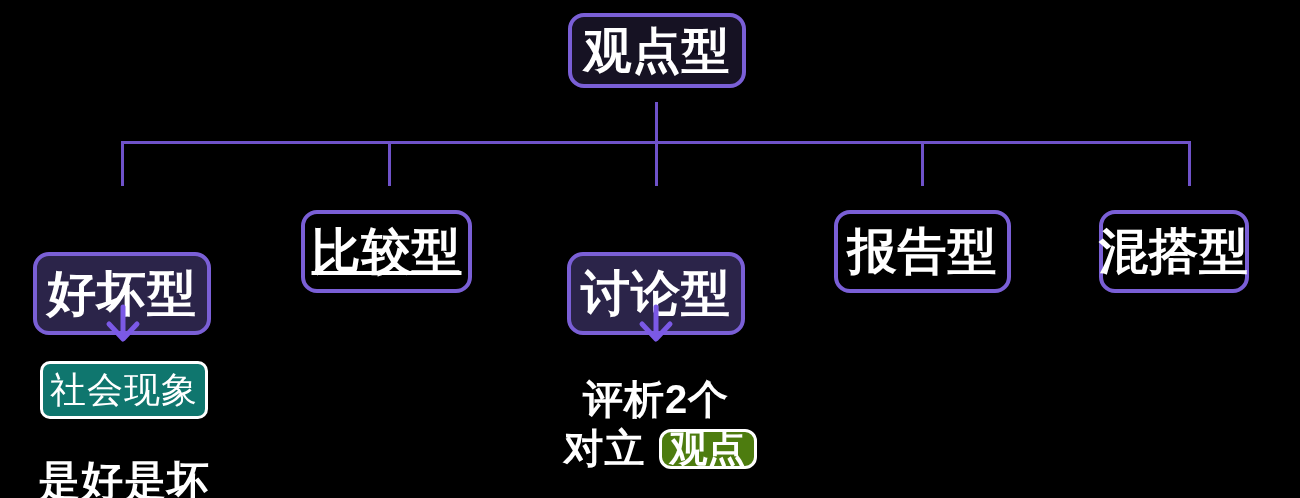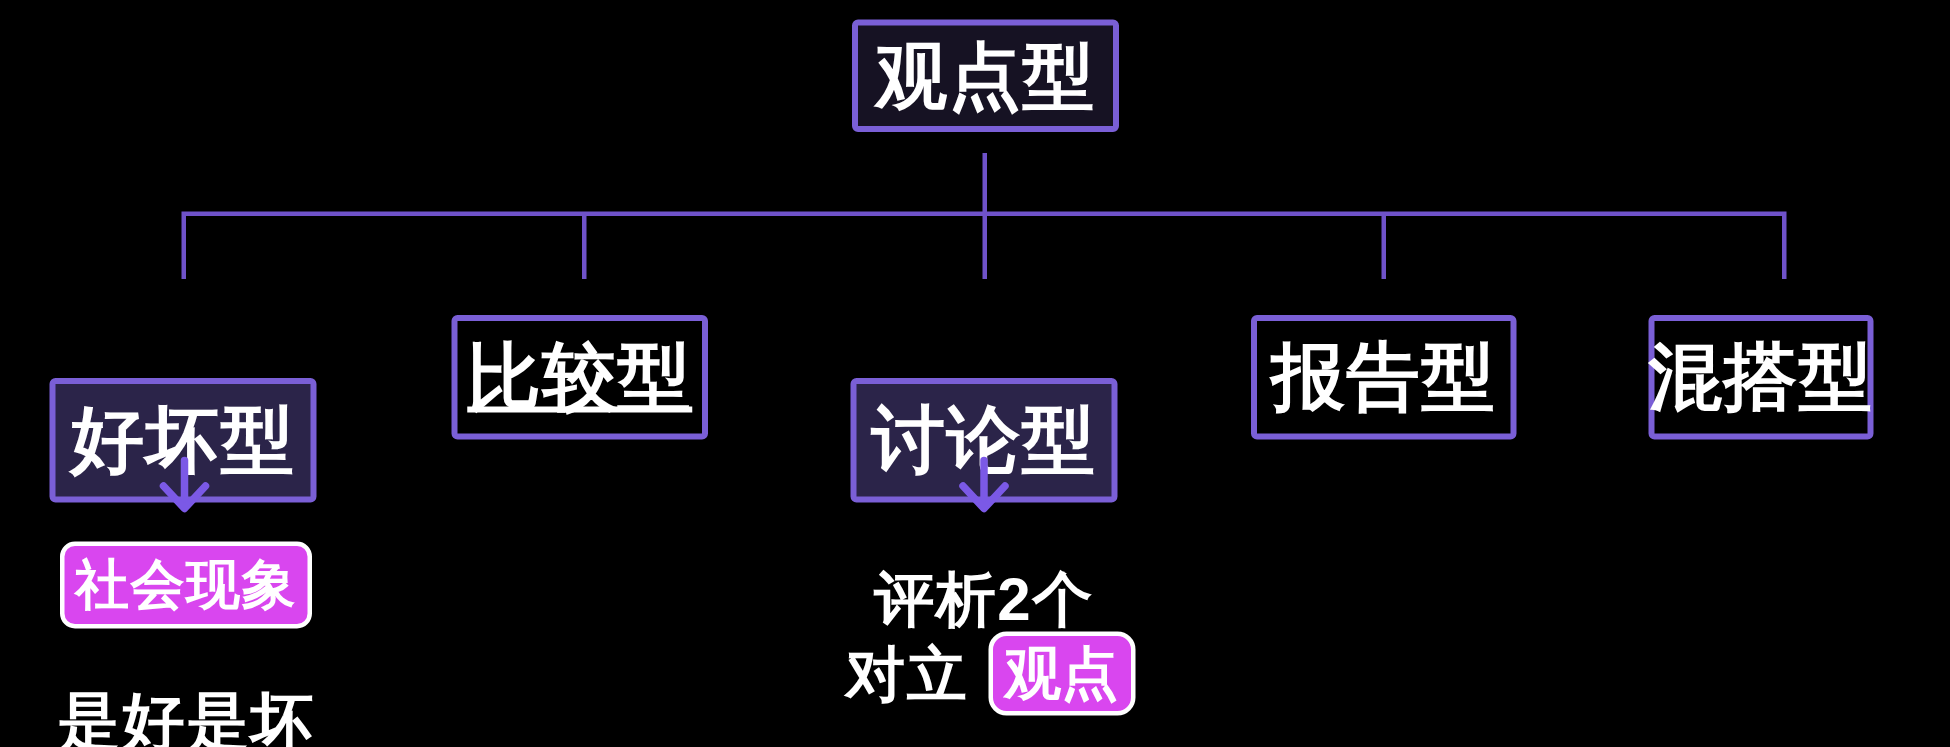--- a/index.html
+++ b/index.html
@@ -5,21 +5,21 @@
   html,body{margin:0;padding:0;background:#000;}
   .stage{
     position:relative;width:1300px;height:498px;overflow:hidden;
     background:var(--background,#000);
     font-family:"Liberation Sans","DejaVu Sans",sans-serif;
   }
   .node{
     position:absolute;box-sizing:border-box;
     display:flex;align-items:center;justify-content:center;
     border:4px solid var(--node-border,#7a5fd6);
-    border-radius:4px;color:var(--text,#fff);font-weight:700;
+    border-radius:16px;color:var(--text,#fff);font-weight:700;
     letter-spacing:1px;white-space:nowrap;
   }
   #root-node{left:568px;top:13px;width:178px;height:75px;font-size:48px;background:var(--root-fill,#161223);}
   .child{top:210px;height:83px;font-size:49px;background:#000;}
   .child.filled{background:var(--highlight-fill,#2b2449);margin-top:42px;}
   #child-0{left:33px;width:178px;}
   #child-1{left:301px;width:171px;text-decoration:underline;}
   #child-2{left:567px;width:178px;align-items:center;}
   #child-3{left:834px;width:177px;}
   #child-4{left:1099px;width:150px;}
@@ -29,35 +29,35 @@
   .stub{width:3px;top:144px;height:42px;}
   #stub-0{left:121px}#stub-1{left:388px}#stub-2{left:655px}#stub-3{left:921px}#stub-4{left:1188px}
   .arrow{position:absolute;top:303px;width:40px;height:44px;}
   #arrow-0{left:103px}#arrow-1{left:636px}
   .arrow svg{display:block}
   .arrow path{stroke:var(--arrow,#7b59e6);stroke-width:5;fill:none;stroke-linecap:round;stroke-linejoin:round;}
   .white-box{
     position:absolute;box-sizing:border-box;
     display:flex;align-items:center;justify-content:center;
     border:3px solid var(--white-box-border,#fff);border-radius:10px;
-    color:var(--text,#fff);font-weight:700;background:#d946ef;white-space:nowrap;
+    color:var(--text,#fff);font-weight:400;background:#0f766e;white-space:nowrap;
   }
   #social-box{left:40px;top:361px;width:168px;height:58px;font-size:36px;letter-spacing:1px;}
   .plain-text{position:absolute;color:var(--text,#fff);font-weight:700;text-align:center;white-space:nowrap;}
   #good-bad-text{left:24px;top:453px;width:200px;font-size:42px;letter-spacing:1px;}
   #analyze-line1{left:556px;top:372px;width:200px;font-size:40px;letter-spacing:1px;}
   #analyze-line2{
     position:absolute;left:550px;top:421px;width:220px;
     display:flex;align-items:center;justify-content:center;gap:13px;
   }
   #analyze-line2 .prefix{color:var(--text,#fff);font-weight:700;font-size:40px;letter-spacing:1px;white-space:nowrap;}
   #viewpoint-box{
     box-sizing:border-box;display:flex;align-items:center;justify-content:center;
-    width:98px;height:56px;border:3px solid var(--white-box-border,#fff);border-radius:12px;
-    color:var(--text,#fff);font-weight:700;font-size:38px;background:#d946ef;white-space:nowrap;
+    width:98px;height:40px;border:3px solid var(--white-box-border,#fff);border-radius:12px;
+    color:var(--text,#fff);font-weight:700;font-size:38px;background:#4d7c0f;white-space:nowrap;
   }
 </style>
 </head>
 <body>
 
 <div class="stage">
 
   <div class="node" id="root-node">
     <span>观点型</span>
   </div>

